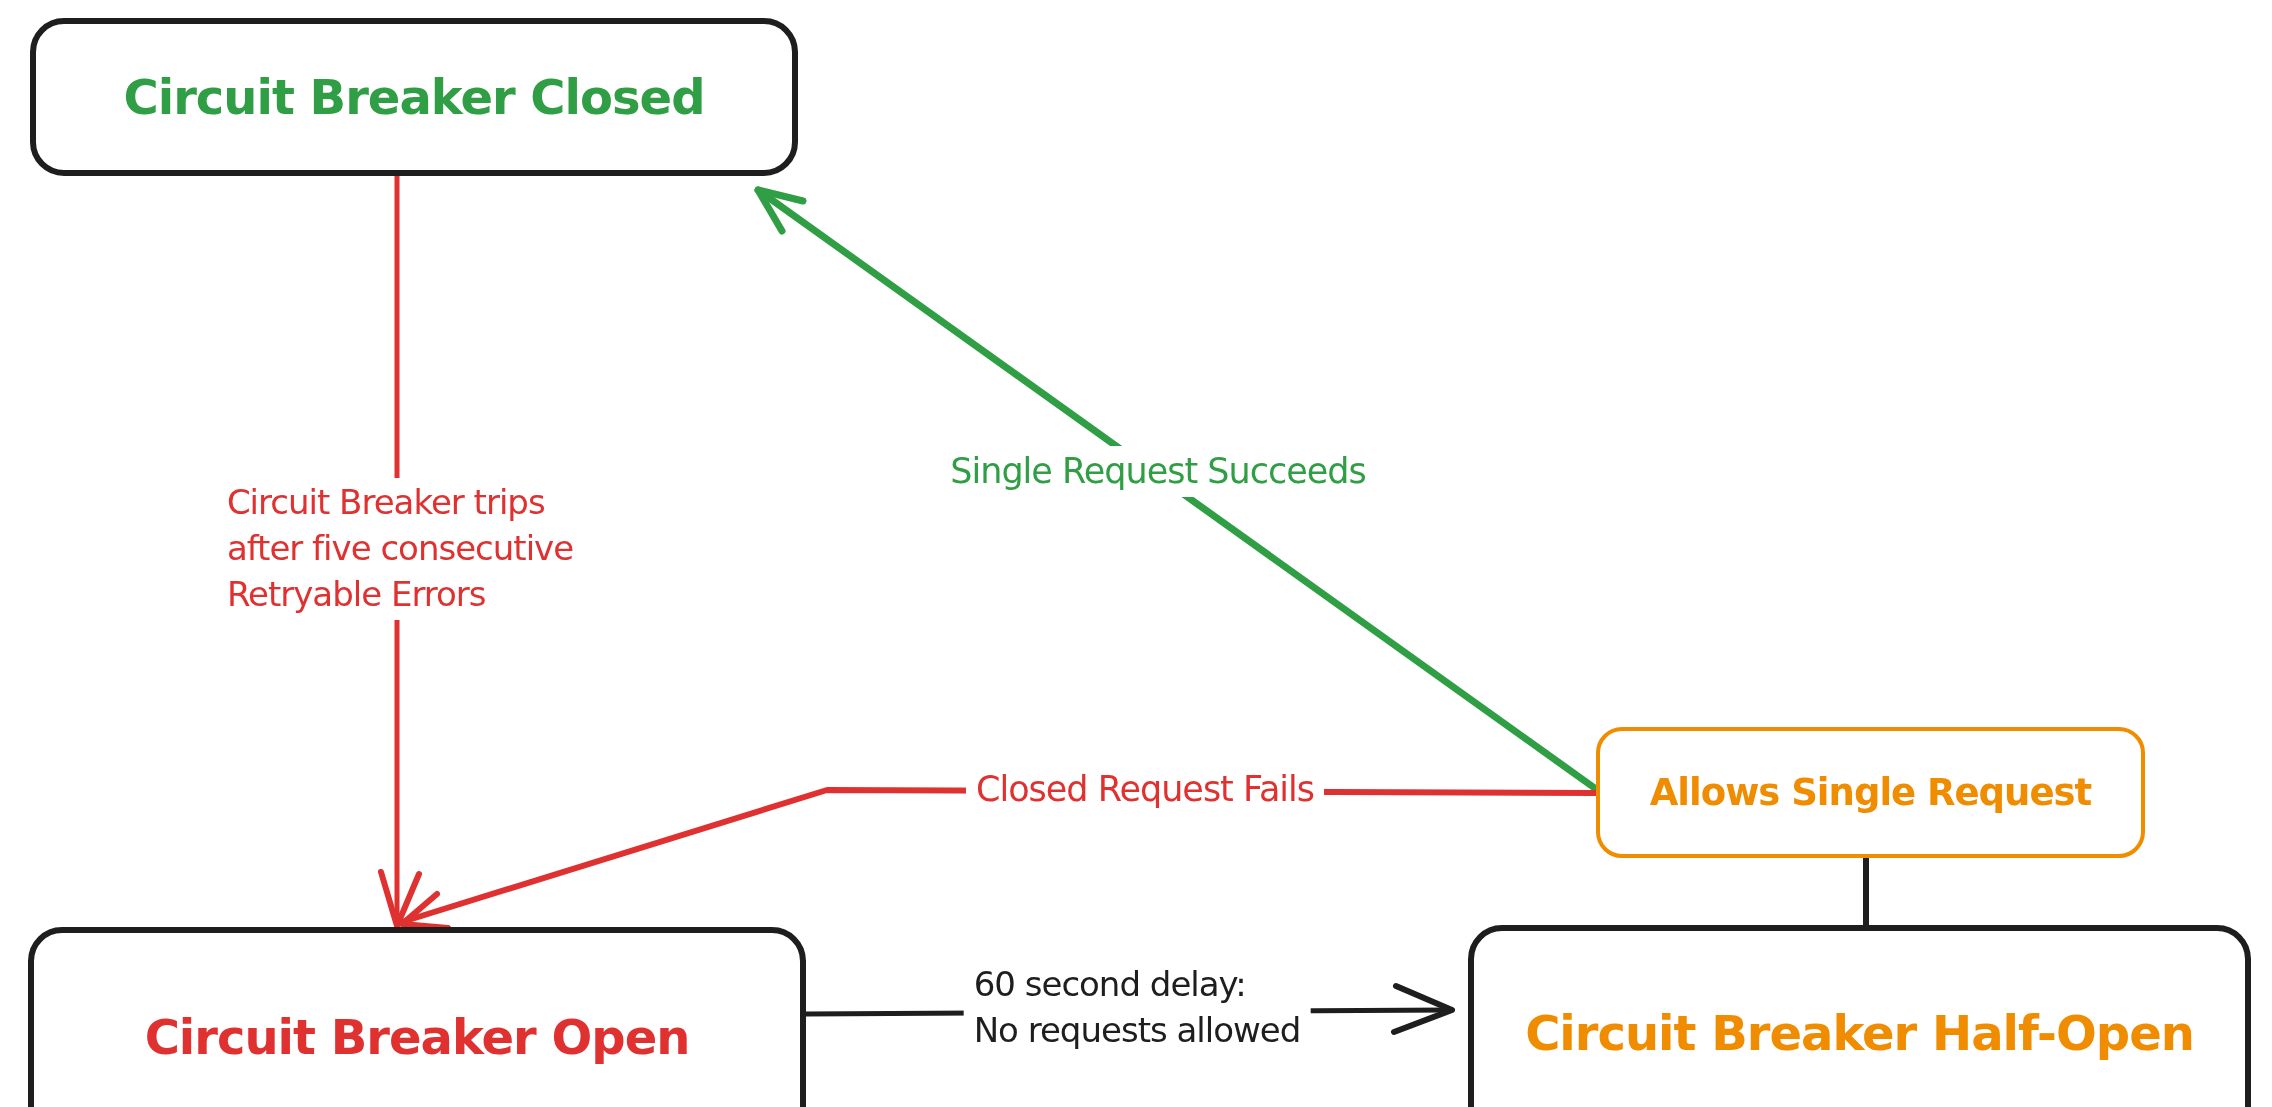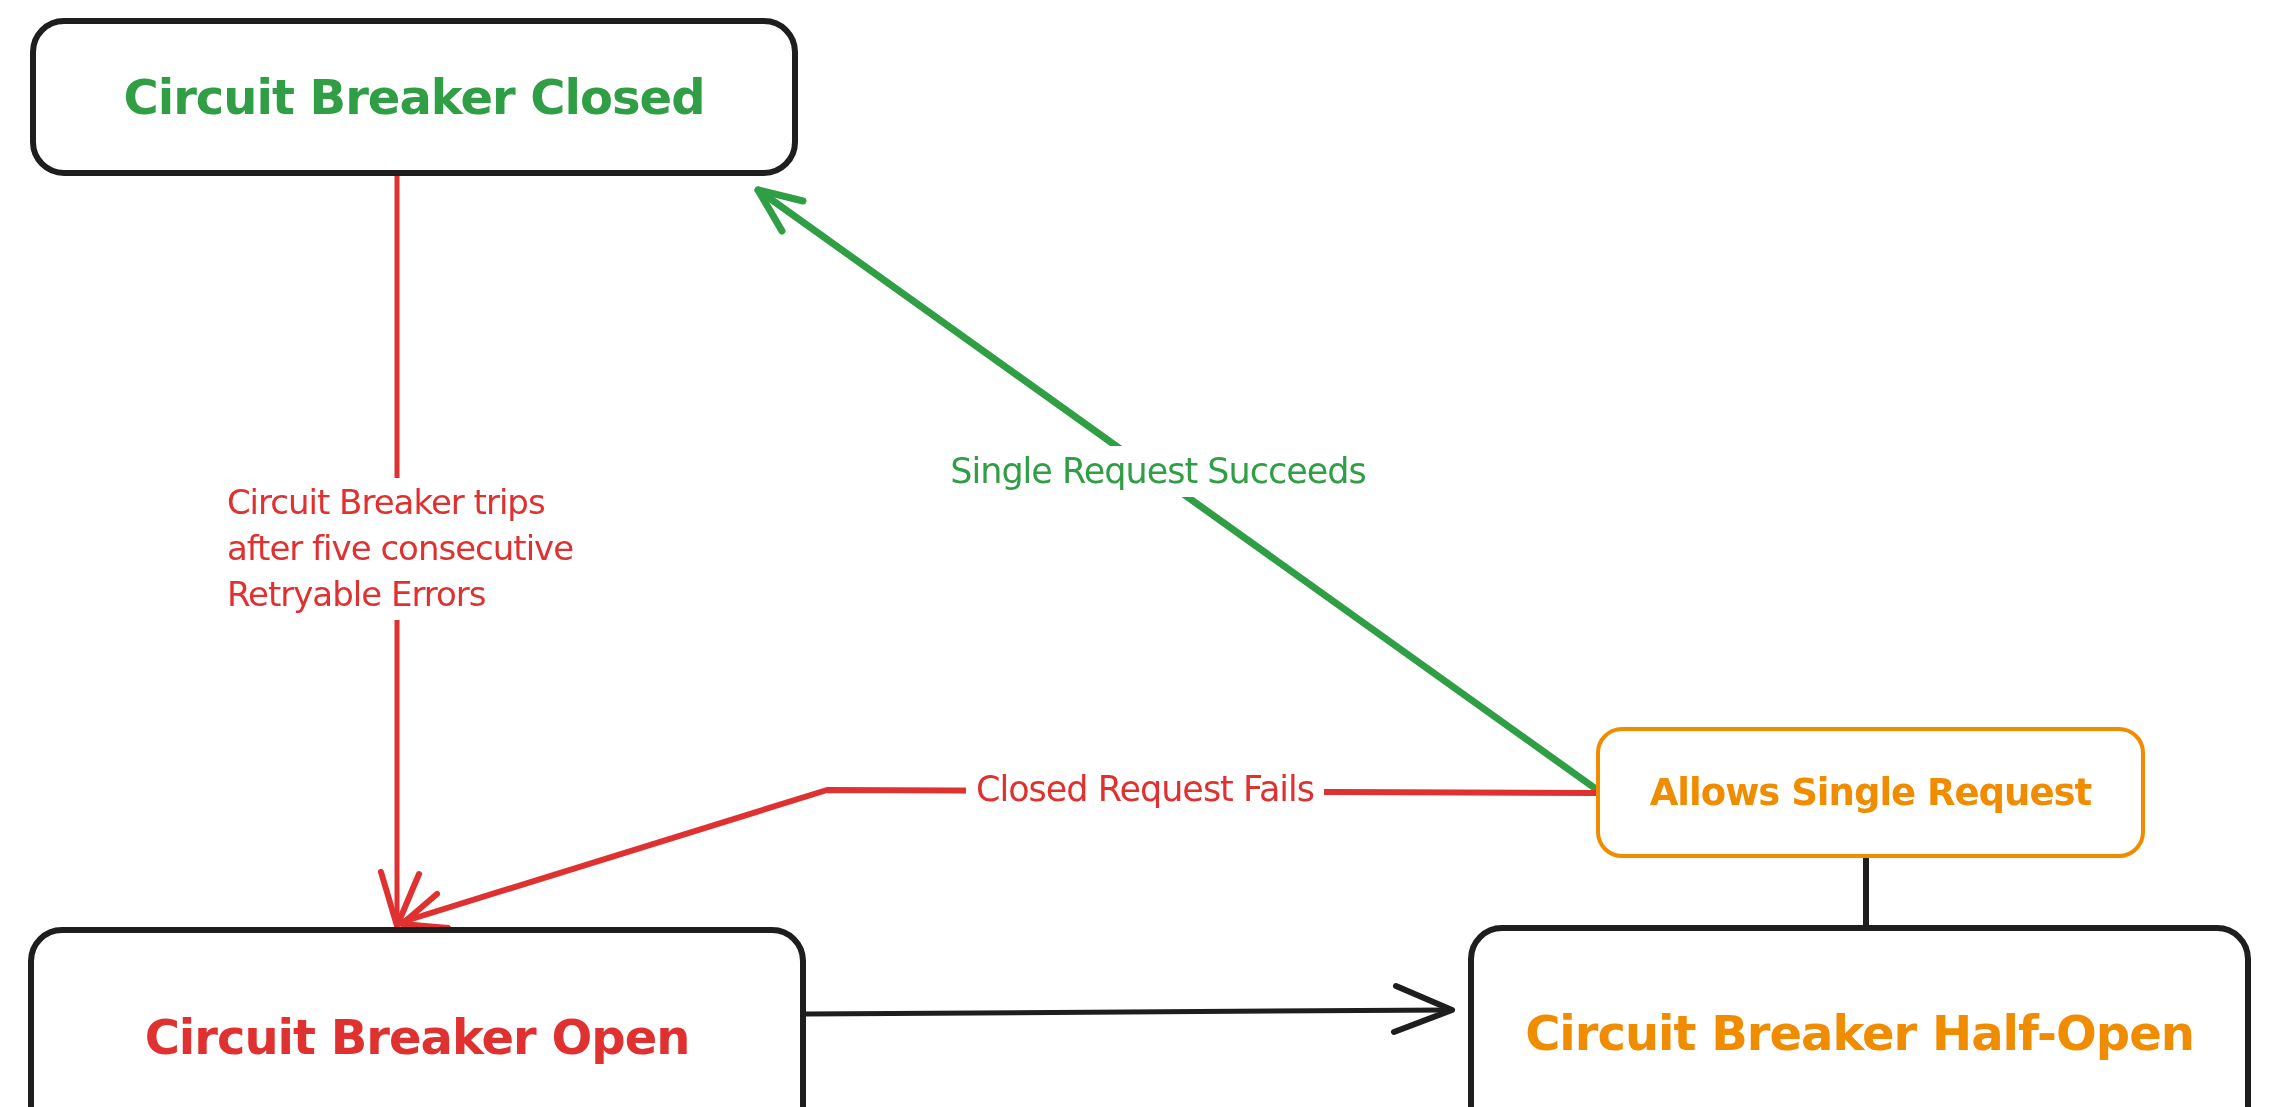--- a/index.html
+++ b/index.html
@@ -107,14 +107,16 @@
   </div>
 
   <div class="edge-label text-red sz34" style="left:400px;top:478px;">Circuit Breaker trips
 after five consecutive
 Retryable Errors</div>
 
   <div class="edge-label text-green nowrap" style="left:1158px;top:446px;">Single Request Succeeds</div>
 
   <div class="edge-label text-red nowrap" style="left:1145px;top:764px;">Closed Request Fails</div>
 
+  <div class="edge-label text-black sz34" style="left:1137px;top:960px;">60 second delay:
+No requests allowed</div>
 
 </div>
 
 </body></html>

